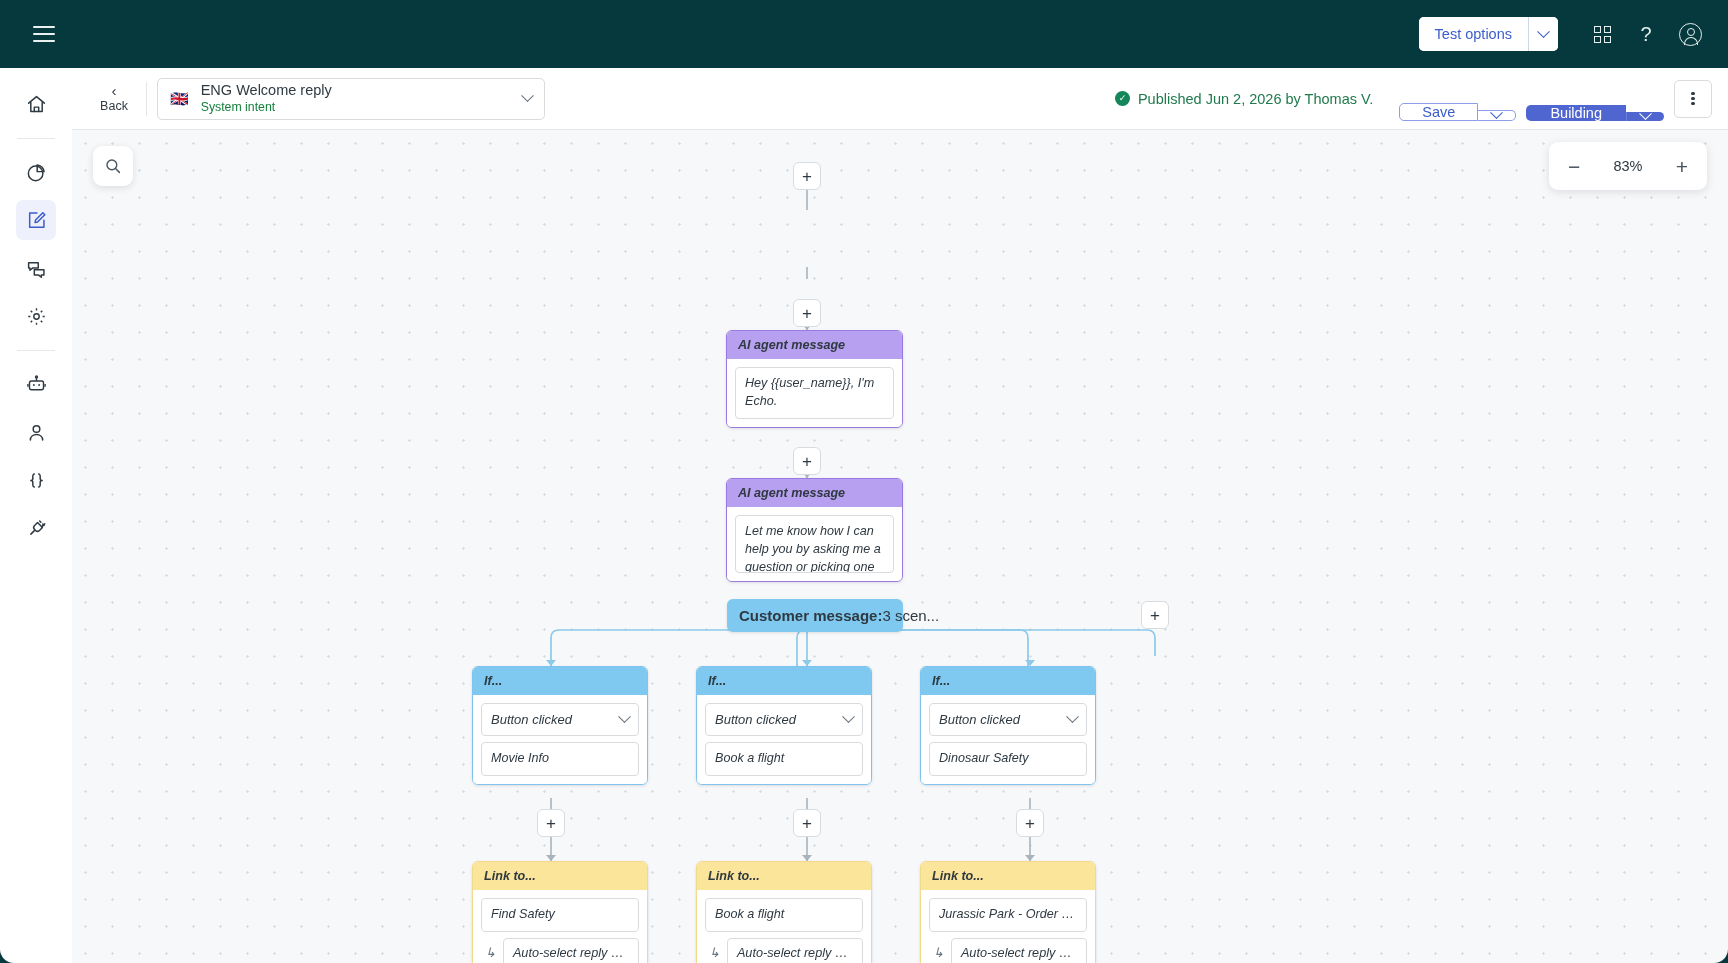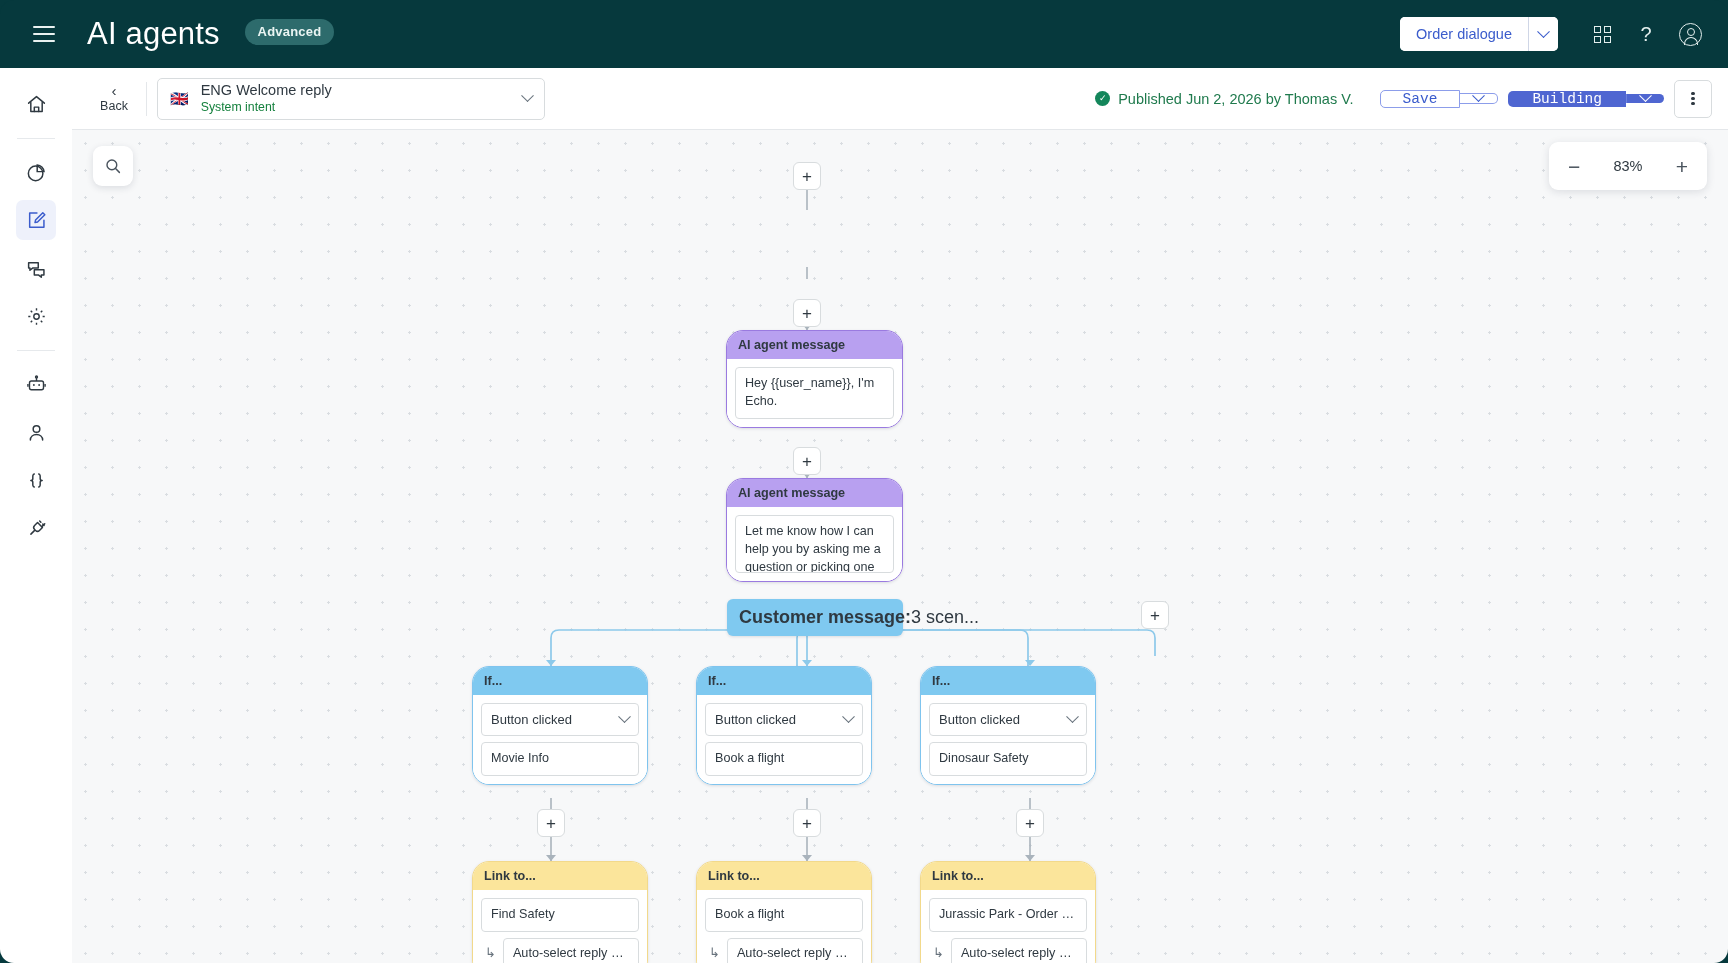--- a/index.html
+++ b/index.html
@@ -134,21 +134,21 @@
   .chev-grey { width: 9px; height: 9px; border-right: 1.6px solid #68737d; border-bottom: 1.6px solid #68737d; transform: rotate(45deg) translate(-2px,-2px); }
   .subbar-right { margin-left: auto; display: flex; align-items: center; padding-right: 16px; }
   .published {
     display: flex; align-items: center; font-size: 14.5px; color: #1f7a4d; margin-right: 26px;
   }
   .check-badge {
     width: 15px; height: 15px; border-radius: 50%; background: #14865b;
     margin-right: 8px; display:flex; align-items:center; justify-content:center;
     color: #fff; font-size: 9px; line-height: 1;
   }
-  .btn-group { display: flex; align-items: center; height: 44px; margin-right: 10px; font-family: Liberation Mono, monospace; }
+  .btn-group { display: flex; align-items: flex-end; height: 44px; margin-right: 10px; }
   .btn-outline {
     border: 1px solid #8c9dea; color: #3b5ccc; background: #fff;
     display: flex; align-items: center; padding: 0 22px;
     font-size: 14.5px; border-radius: 5px 0 0 5px; cursor: pointer;
   }
   .btn-outline-caret {
     border: 1px solid #8c9dea; border-left: none; background: #fff;
     width: 38px; display:flex; align-items:center; justify-content:center;
     border-radius: 0 5px 5px 0; cursor: pointer;
   }
@@ -187,22 +187,22 @@
     position: absolute; right: 21px; top: 12px;
     width: 158px; height: 48px; background: #fff; border-radius: 9px;
     box-shadow: 0 2px 8px rgba(30,40,60,.13);
     display:flex; align-items:center; justify-content:space-between;
     padding: 0 19px; color: #2f3941;
   }
   .zoomctl .zbtn { font-size: 21px; cursor: pointer; color:#4a545e; line-height:1; user-select:none; }
   .zoomctl .zval { font-size: 14.5px; color:#2f3941; }
 
   
-  .node { position: absolute; border-radius: 17px; overflow: hidden;
-          box-shadow: 0 1px 3px rgba(30,40,60,.13); }
+  .node { position: absolute; border-radius: 6px; overflow: hidden;
+          box-shadow: 0 1px 3px rgba(30,40,60,.13); font-style: italic; }
   .node-hd { font-size: 12.6px; font-weight: 700; padding: 7px 11px; color: #2f3941; }
   .node-bd { background: #fff; padding: 8px; }
   .node.purple { border: 1.5px solid #9a7ae0; }
   .node.purple .node-hd { background: #b8a0f0; }
   .node.blue { border: 1.5px solid #7fc4ee; }
   .node.blue .node-hd { background: #7fc9f0; }
   .node.yellow { border: 1.5px solid #f2d98b; }
   .node.yellow .node-hd { background: #fbe59b; }
   .field {
     border: 1px solid #d8dcde; border-radius: 4px; background: #fff;
@@ -218,21 +218,21 @@
   }
   .pill-row { display:flex; align-items:center; margin-top: 6px; }
   .arrow-in { color: #68737d; font-size: 13px; margin: 0 7px 0 4px; }
   .pill-field {
     flex: 1; border: 1px solid #d8dcde; border-radius: 4px; background: #fff;
     font-size: 12.7px; color: #2f3941; padding: 7px 9px;
     white-space: nowrap; overflow: hidden; text-overflow: ellipsis;
   }
   .cust-node {
     position:absolute; background: #7fc9f0; border-radius: 6px;
-    font-size: 18px; color: #2f3941; padding: 8px 12px;
+    font-size: 15px; color: #2f3941; padding: 8px 12px;
     box-shadow: 0 1px 3px rgba(30,40,60,.13); white-space: nowrap;
   }
   .cust-node b { font-weight: 700; }
 
   .plus {
     position: absolute; width: 28px; height: 28px; background: #fff;
     border: 1px solid #d8dcde; border-radius: 6px; cursor: pointer;
     display:flex; align-items:center; justify-content:center;
     color: #2f3941; font-size: 17px; line-height: 1; z-index: 5;
   }
@@ -242,28 +242,24 @@
 <body>
 
 <div id="app">
 
   <div class="topbar">
     <div class="hamburger">
         <i></i>
         <i></i>
         <i></i>
       </div>
-    <div class="brand">
-      <span>AI agents</span>
-      <span class="badge-advanced">Advanced</span>
-    </div>
 
     <div class="topbar-right">
       <div class="test-dialogue-group">
-        <div class="test-dialogue-btn">Order dialogue</div>
+        <div class="test-dialogue-btn">Test options</div>
         <div class="test-dialogue-caret">
           <span class="caret-dn"></span>
         </div>
       </div>
 
 
       <div class="icon-btn-top" style="margin-left:22px">
         <span class="grid-icon">
             <i></i>
             <i></i>

